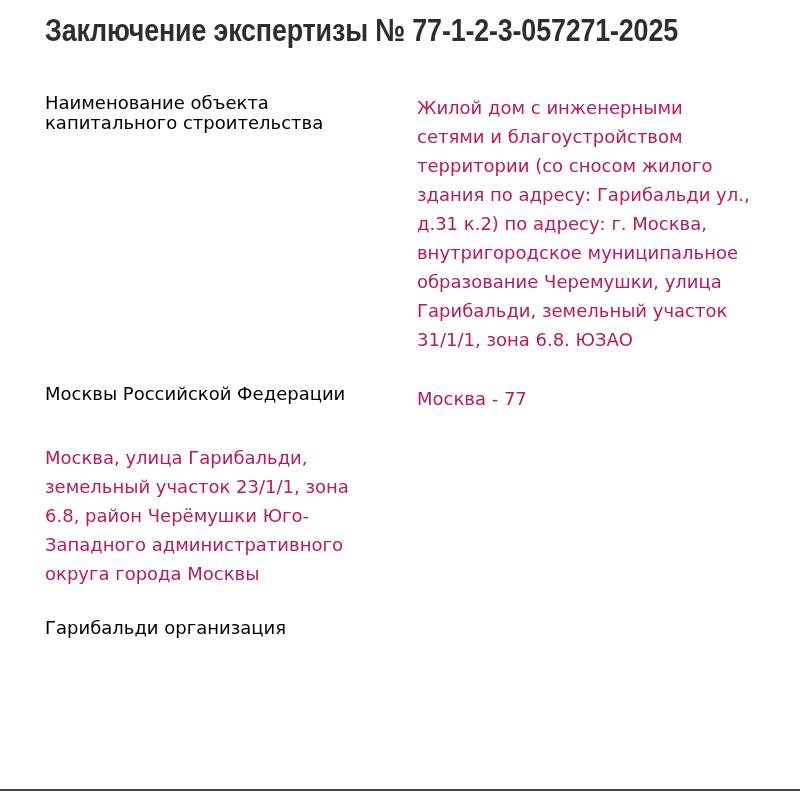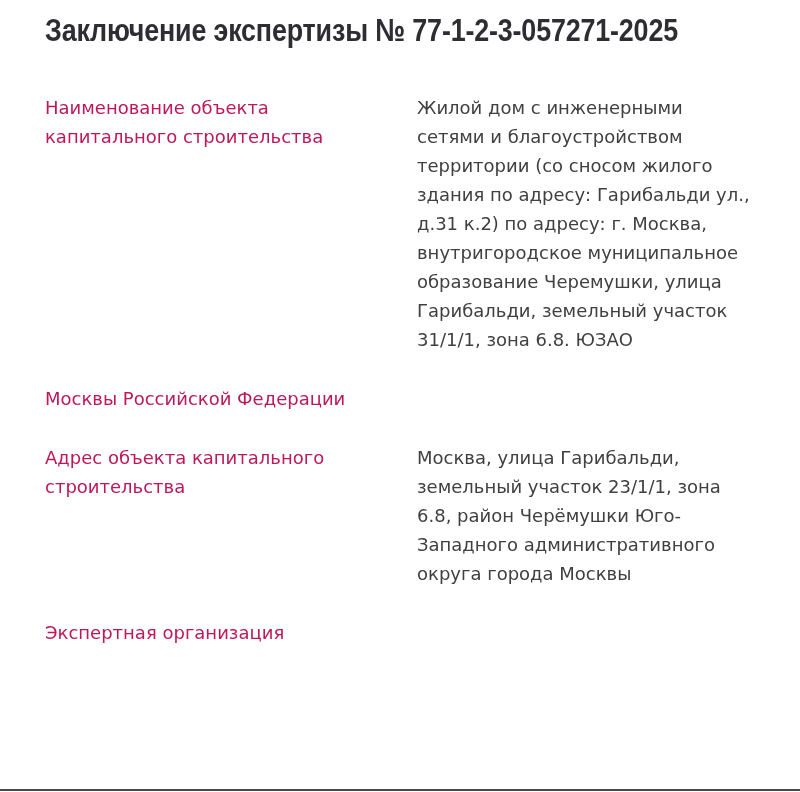--- a/index.html
+++ b/index.html
@@ -31,29 +31,29 @@
     letter-spacing: -0.2px;
   }
   .field-row {
     display: grid;
     grid-template-columns: 372px 1fr;
     align-items: start;
     margin-bottom: 30px;
   }
   .field-label {
     font-size: 18px;
-    line-height: 29px;
-    color: #be185d;
+    line-height: 20px;
+    color: #000000;
     white-space: pre-line;
     padding-right: 28px;
   }
   .field-value {
     font-size: 18px;
     line-height: 29px;
-    color: #404040;
+    color: #be185d;
     white-space: pre-line;
   }
   .bottom-line {
     position: absolute;
     left: 0;
     right: 0;
     bottom: 1px;
     height: 2px;
     background: #474747;
   }
@@ -74,31 +74,30 @@
 здания по адресу: Гарибальди ул.,
 д.31 к.2) по адресу: г. Москва,
 внутригородское муниципальное
 образование Черемушки, улица
 Гарибальди, земельный участок
 31/1/1, зона 6.8. ЮЗАО</div>
   </div>
 
   <div class="field-row">
     <div class="field-label">Москвы Российской Федерации</div>
+    <div class="field-value">Москва - 77</div>
   </div>
 
   <div class="field-row">
-    <div class="field-label">Адрес объекта капитального
-строительства</div>
     <div class="field-value">Москва, улица Гарибальди,
 земельный участок 23/1/1, зона
 6.8, район Черёмушки Юго-
 Западного административного
 округа города Москвы</div>
   </div>
 
   <div class="field-row">
-    <div class="field-label">Экспертная организация</div>
+    <div class="field-label">Гарибальди организация</div>
   </div>
 
 </main>
 
 <div class="bottom-line"></div>
 
 </body></html>

